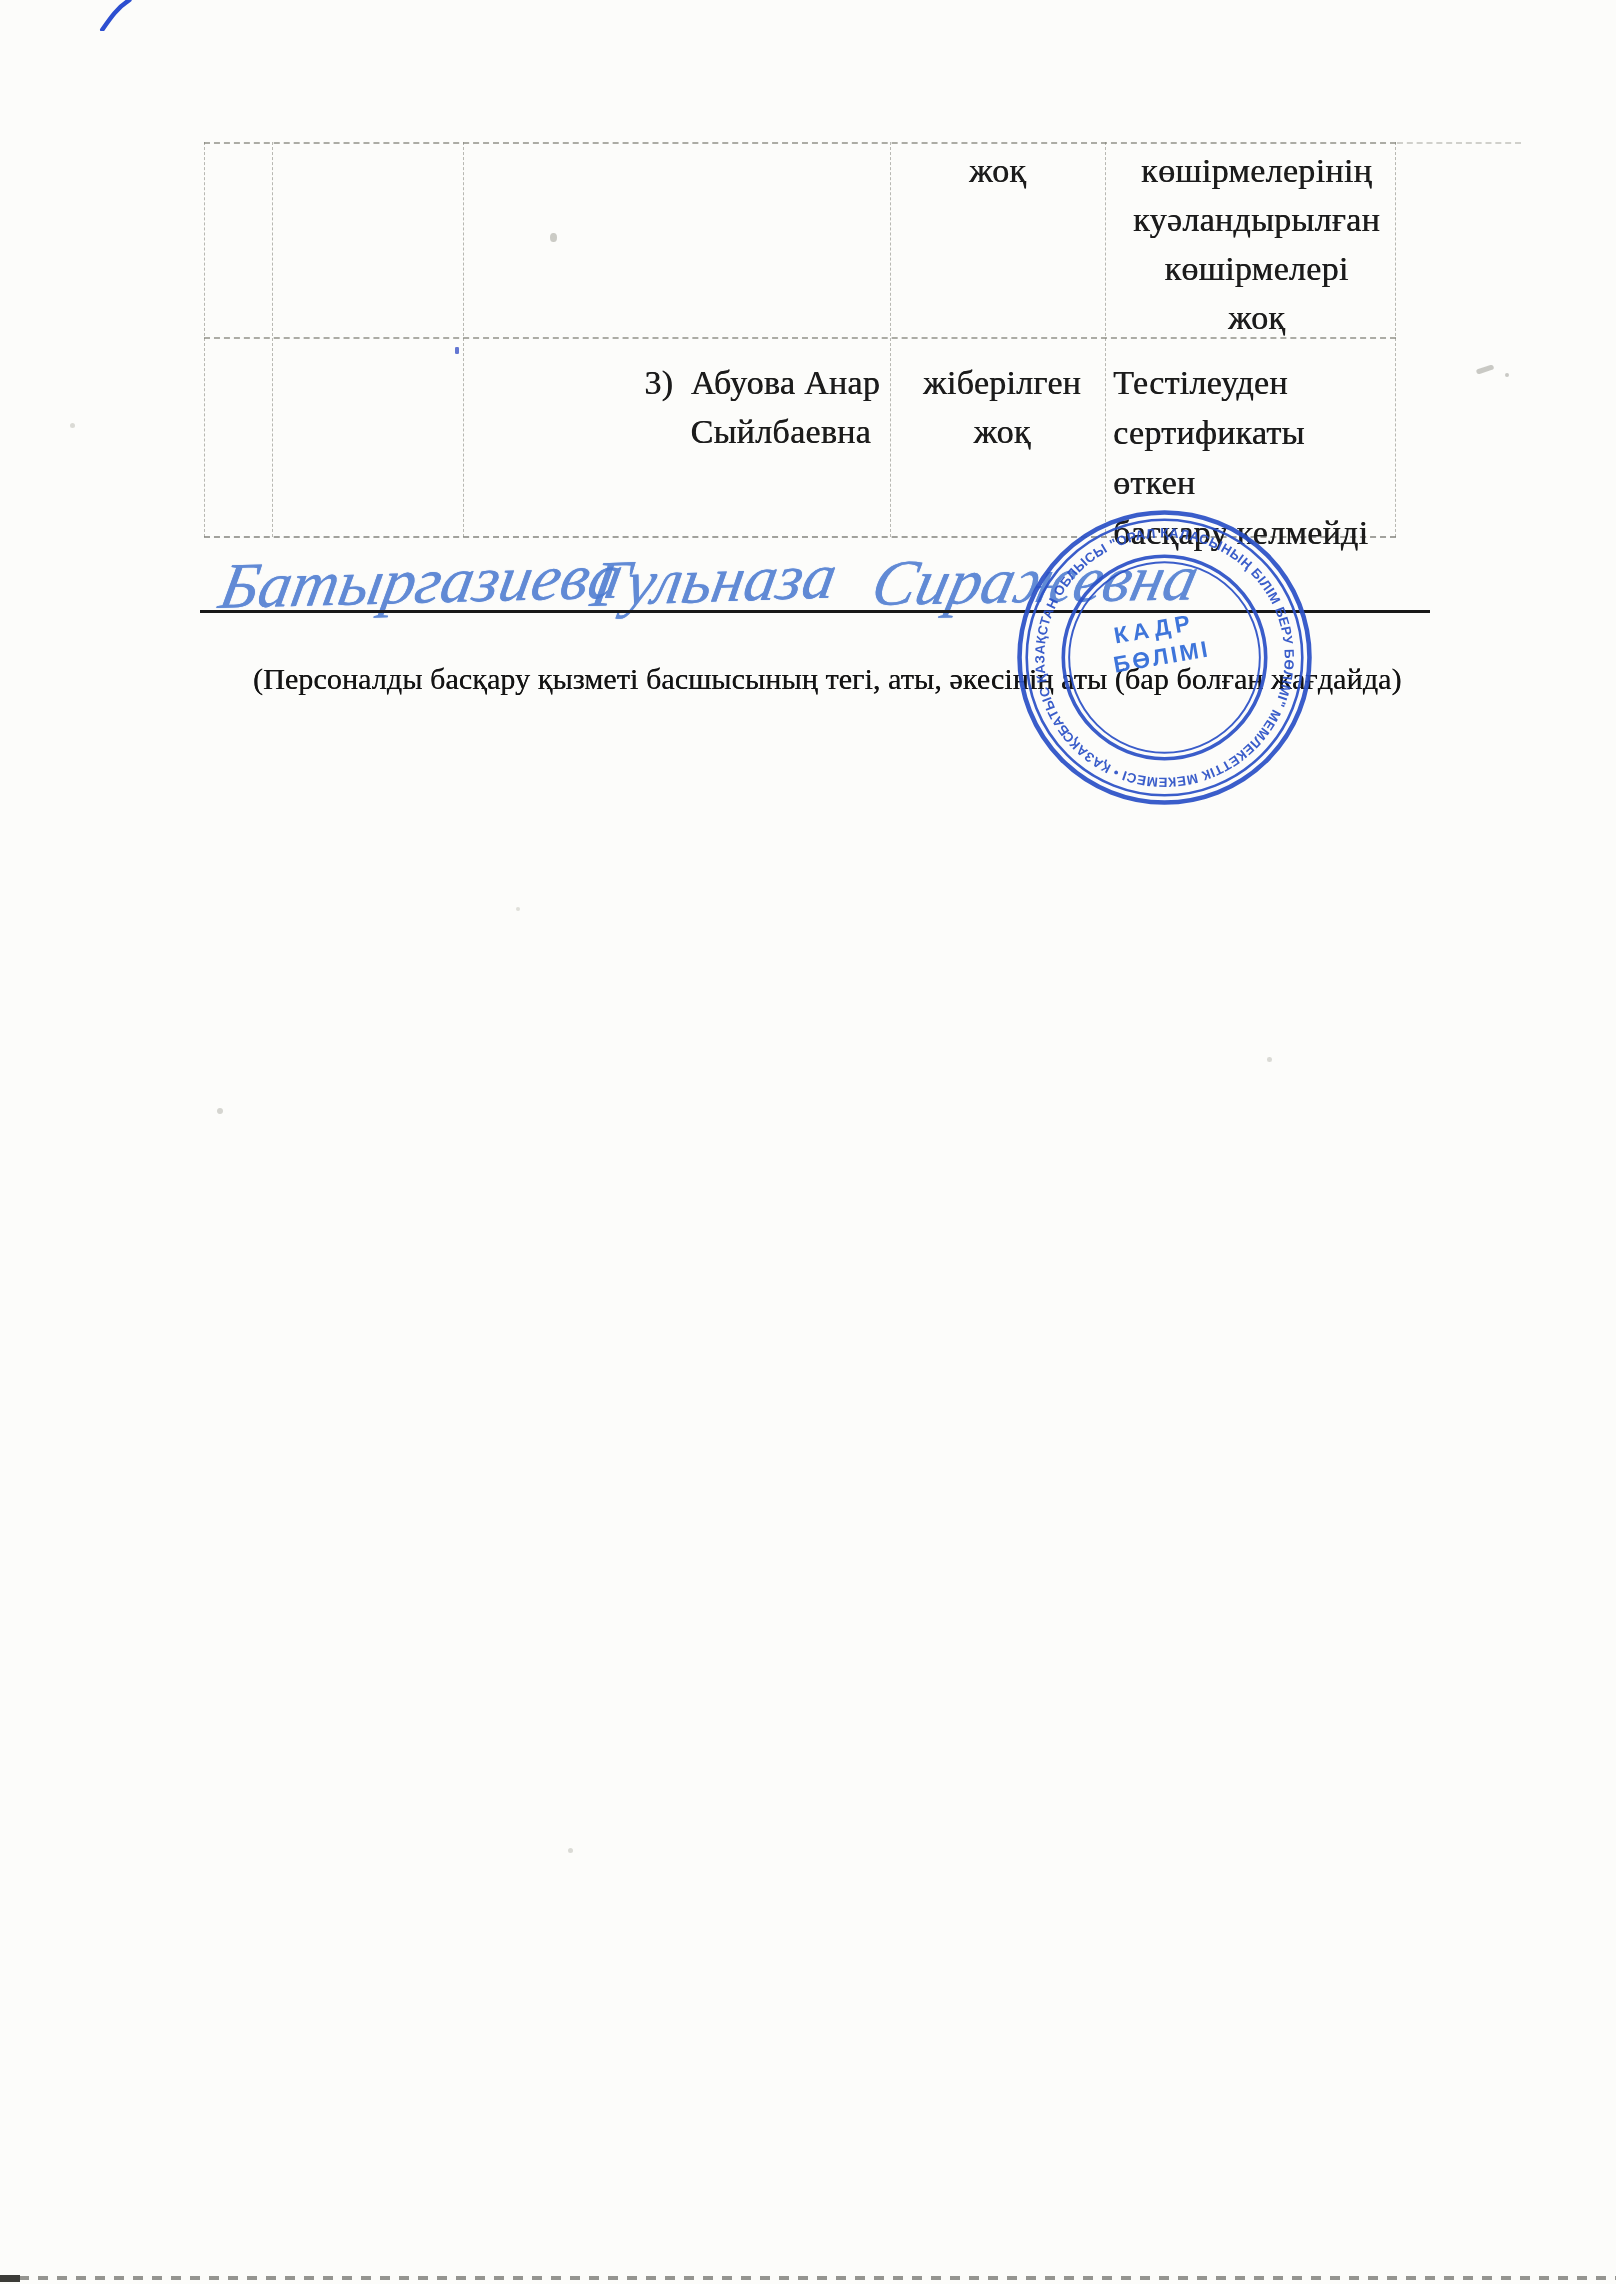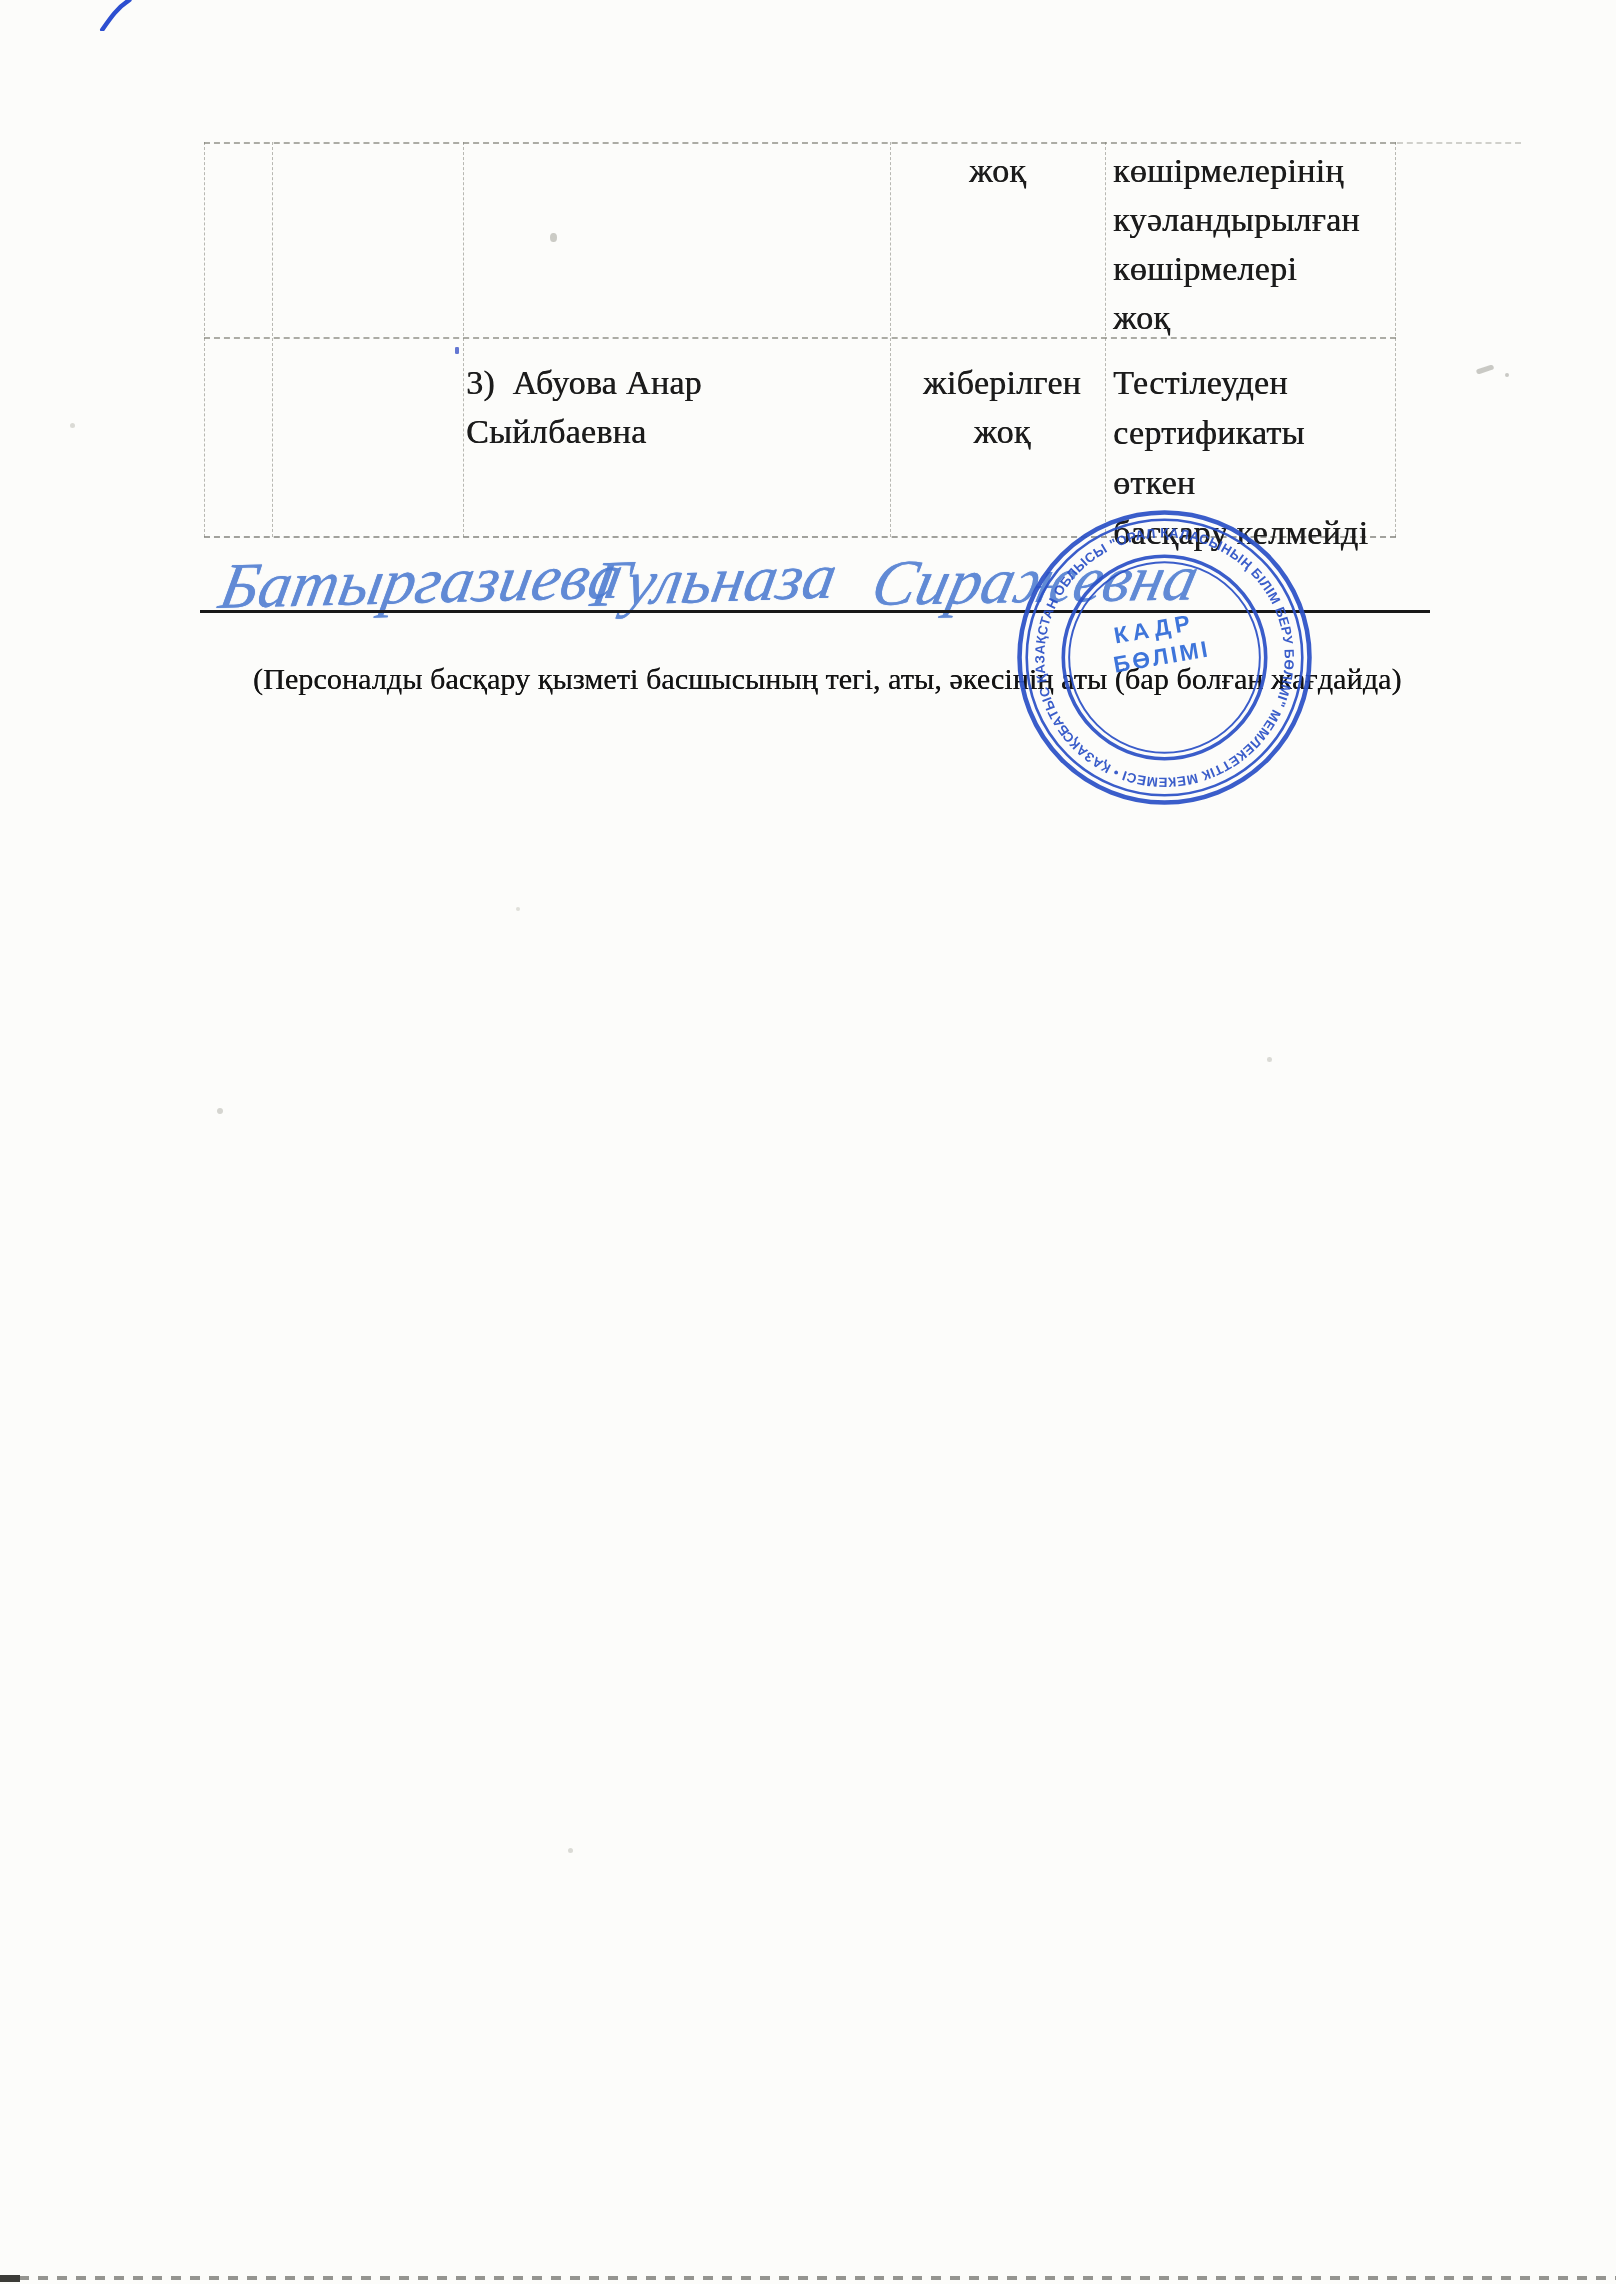--- a/index.html
+++ b/index.html
@@ -46,28 +46,28 @@
   <div class="vline" style="left:204px;top:142px;height:395px;"></div>
   <div class="vline" style="left:272px;top:142px;height:395px;"></div>
   <div class="vline" style="left:463px;top:142px;height:395px;"></div>
   <div class="vline" style="left:890px;top:142px;height:395px;"></div>
   <div class="vline" style="left:1105px;top:142px;height:395px;"></div>
   <div class="vline" style="left:1395px;top:142px;height:395px;"></div>
 
   <div class="cell" style="left:890px;top:146px;width:215px;text-align:center;">
     <div>жоқ</div>
   </div>
-  <div class="cell" style="left:1113px;top:146px;width:287px;">
+  <div class="cell" style="left:1113px;top:146px;width:287px;text-align:center;">
     <div>көшірмелерінің</div>
     <div>куәландырылған</div>
     <div>көшірмелері</div>
     <div>жоқ</div>
   </div>
 
-  <div class="cell" style="left:466px;top:358px;width:414px;padding-right:10.4px;">
+  <div class="cell" style="left:466px;top:358px;width:414px;text-align:right;padding-right:10.4px;">
     <div>3)  Абуова Анар</div>
     <div style="padding-right:9px;">Сыйлбаевна</div>
   </div>
   <div class="cell" style="left:901px;top:358px;width:202px;text-align:center;">
     <div>жіберілген</div>
     <div>жоқ</div>
   </div>
   <div class="cell" style="left:1113px;top:358px;width:300px;line-height:50px;">
     <div>Тестілеуден</div>
     <div>сертификаты</div>

